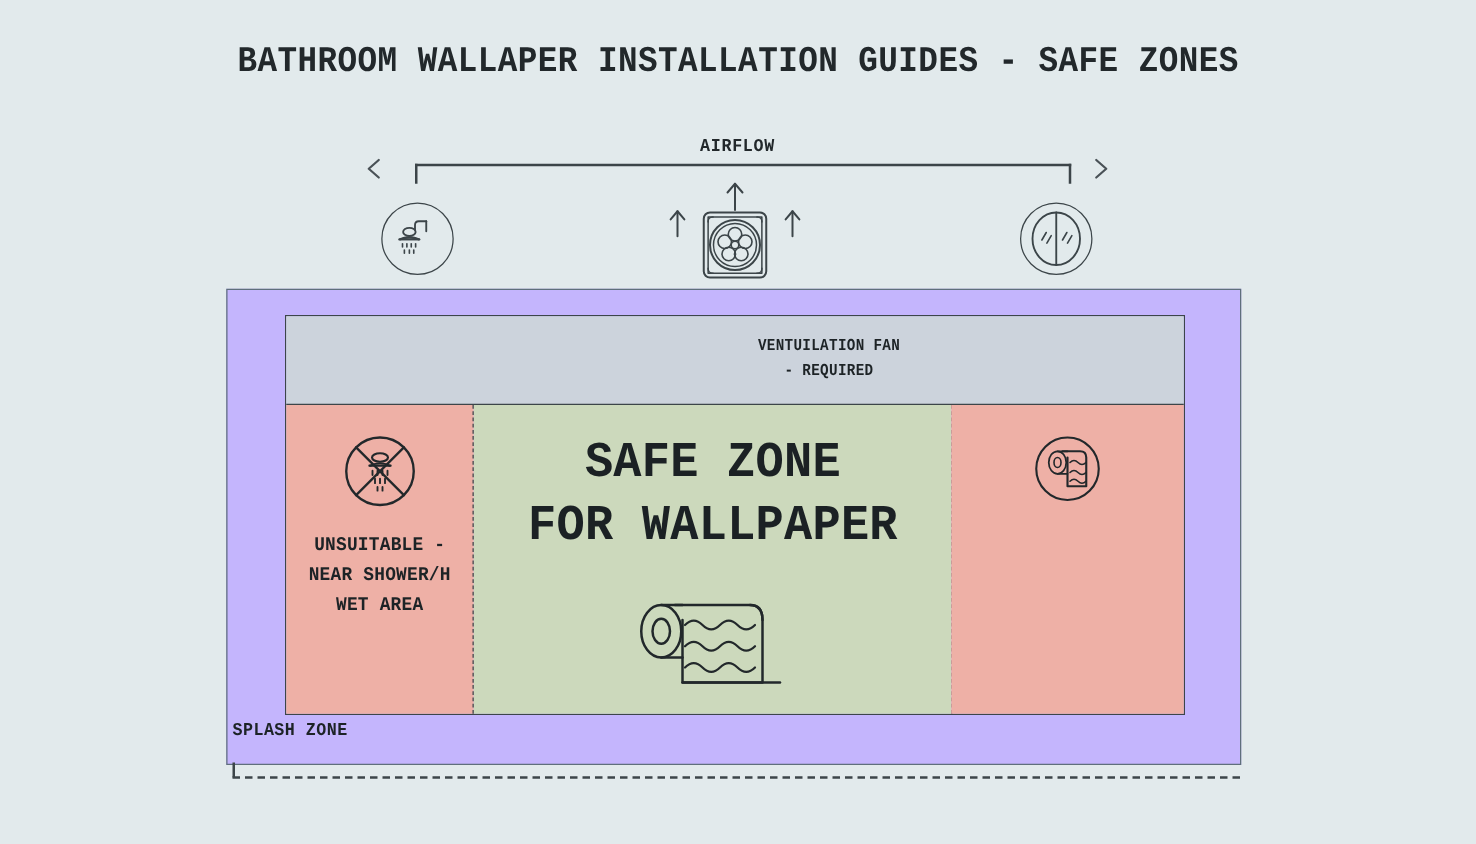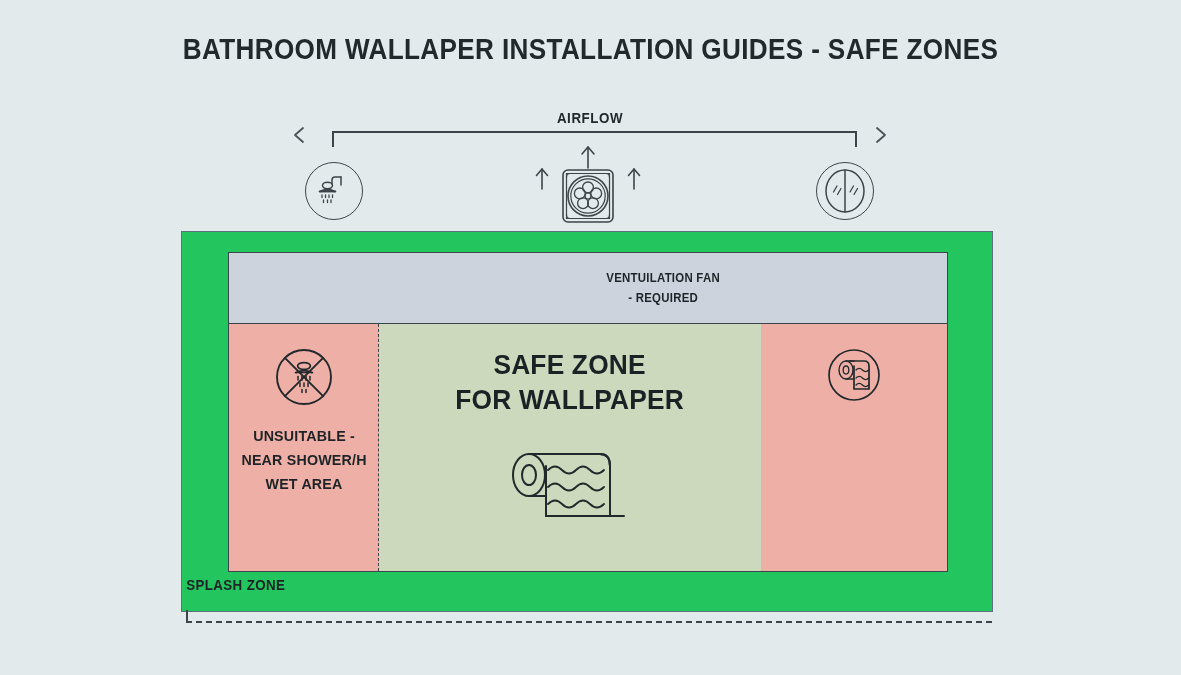--- a/index.html
+++ b/index.html
@@ -12,20 +12,21 @@
     background: #e2eaec;
     font-family: "Liberation Sans", sans-serif;
     overflow: hidden;
     position: relative;
   }
   .stage {
     position: absolute;
     left: 0; top: 0;
     width: 1181px;
     height: 675px;
+    font-family: Liberation Mono, monospace;
   }
 
   
   .title {
     position: absolute;
     left: 0;
     top: 33px;
     width: 1181px;
     text-align: center;
     font-size: 29px;
@@ -93,21 +94,21 @@
     height: 82px;
   }
 
   
   .frame {
     position: absolute;
     left: 181px;
     top: 231px;
     width: 812px;
     height: 381px;
-    background: #22c55e;
+    background: #c4b5fd;
     border: 1.5px solid #5f6f7c;
     box-sizing: border-box;
   }
   .inner {
     position: absolute;
     left: 46px;
     top: 20px;
     width: 720px;
     height: 320px;
     border: 1.6px solid #3c4549;
@@ -176,21 +177,21 @@
     line-height: 1.55;
     letter-spacing: 0.2px;
     color: #1d2326;
     padding: 0 6px;
   }
   .zone-text span { display:block; transform: scaleX(0.92); }
 
   .safe-title {
     margin-top: 23px;
     text-align: center;
-    font-size: 28px;
+    font-size: 40px;
     font-weight: 700;
     line-height: 1.26;
     letter-spacing: 0.2px;
     color: #1b2124;
   }
   .safe-title span { display:block; transform: scaleX(0.94); }
   .safe-roll { margin-top: 16px; }
   .safe-roll svg { display:block; }
 
   .splash {

